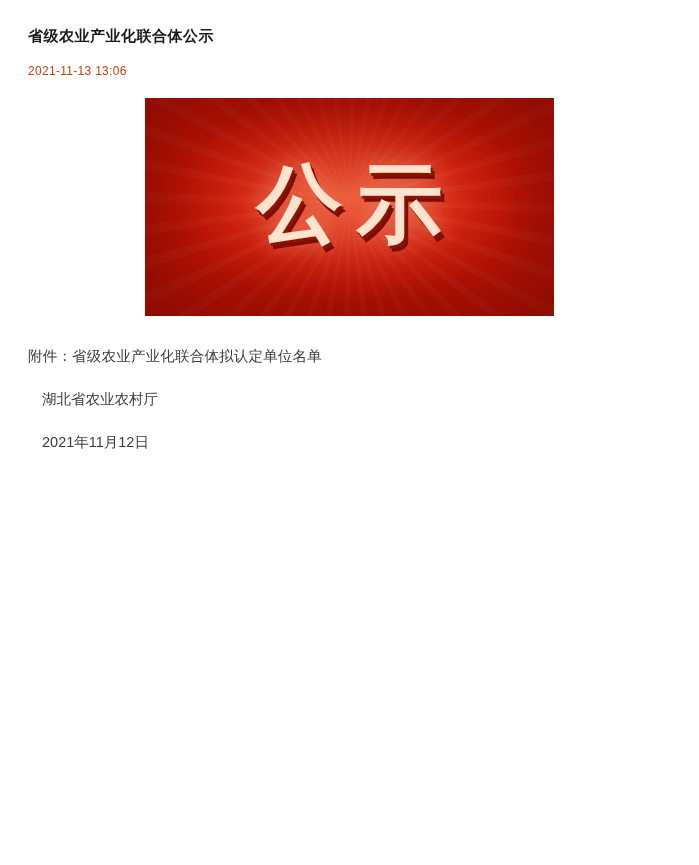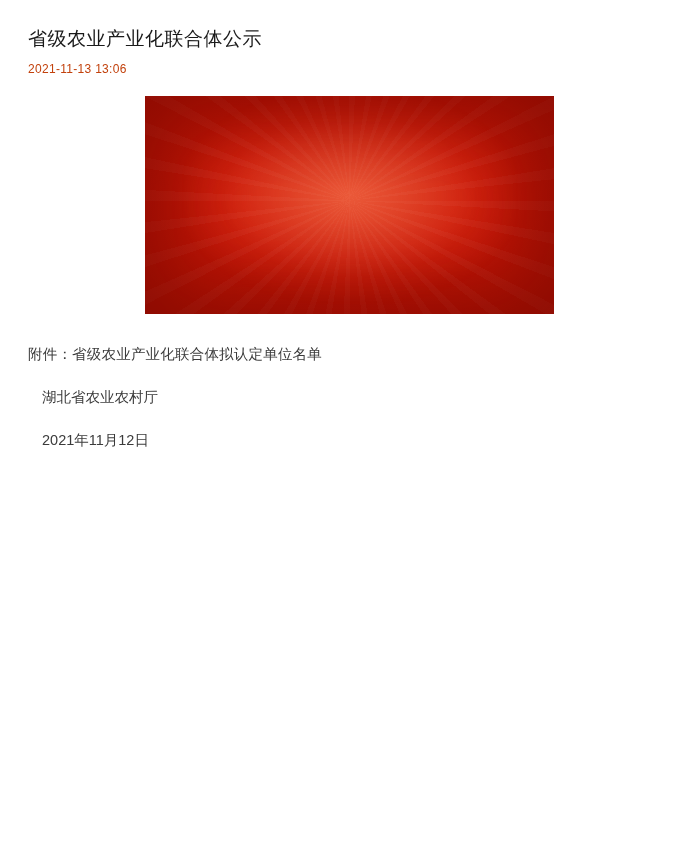--- a/index.html
+++ b/index.html
@@ -16,25 +16,25 @@
   }
   .page {
     width: 699px;
     height: 865px;
     box-sizing: border-box;
     padding: 26px 28px 0 28px;
     background: #ffffff;
     position: relative;
   }
   .article-title {
-    font-size: 19px;
-    font-weight: normal;
+    font-size: 15px;
+    font-weight: bold;
     color: #1a1a1a;
     line-height: 1.35;
-    margin: 0 0 10px 0;
+    margin: 0 0 18px 0;
     letter-spacing: 0.5px;
   }
   .article-date {
     font-size: 12px;
     color: #c2410c;
     margin: 0 0 20px 0;
     letter-spacing: 0.3px;
   }
   .banner-wrap {
     display: flex;
@@ -116,20 +116,21 @@
 
   <h1 class="article-title">省级农业产业化联合体公示</h1>
 
   <div class="article-date">2021-11-13 13:06</div>
 
   <div class="banner-wrap">
     <div class="banner">
       <div class="rays"></div>
       <div class="glow"></div>
       <div class="vign"></div>
+      <div class="banner-text">公示</div>
     </div>
   </div>
 
   <div class="body-text">
     <p class="tight">附件：省级农业产业化联合体拟认定单位名单</p>
   </div>
 
   <div class="sign">湖北省农业农村厅</div>
   <div class="sign">2021年11月12日</div>
 

